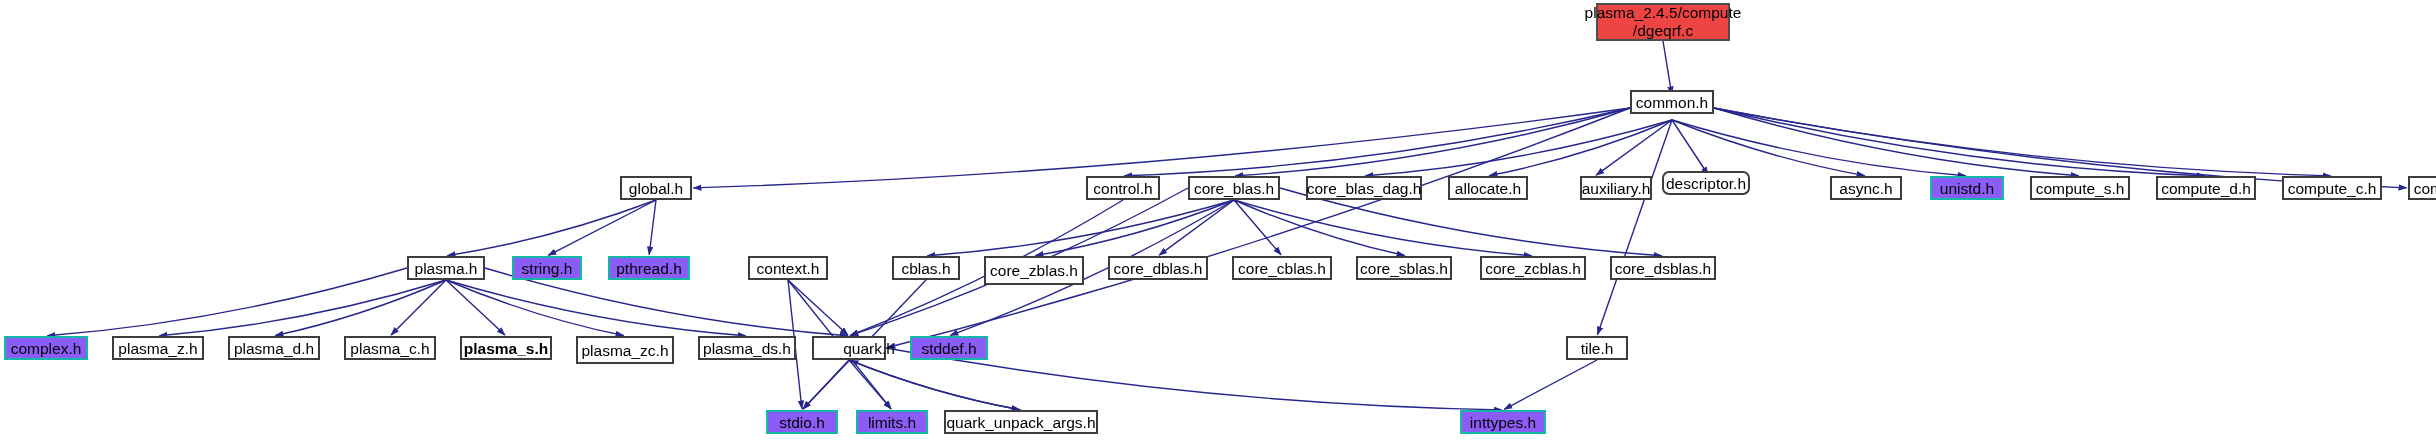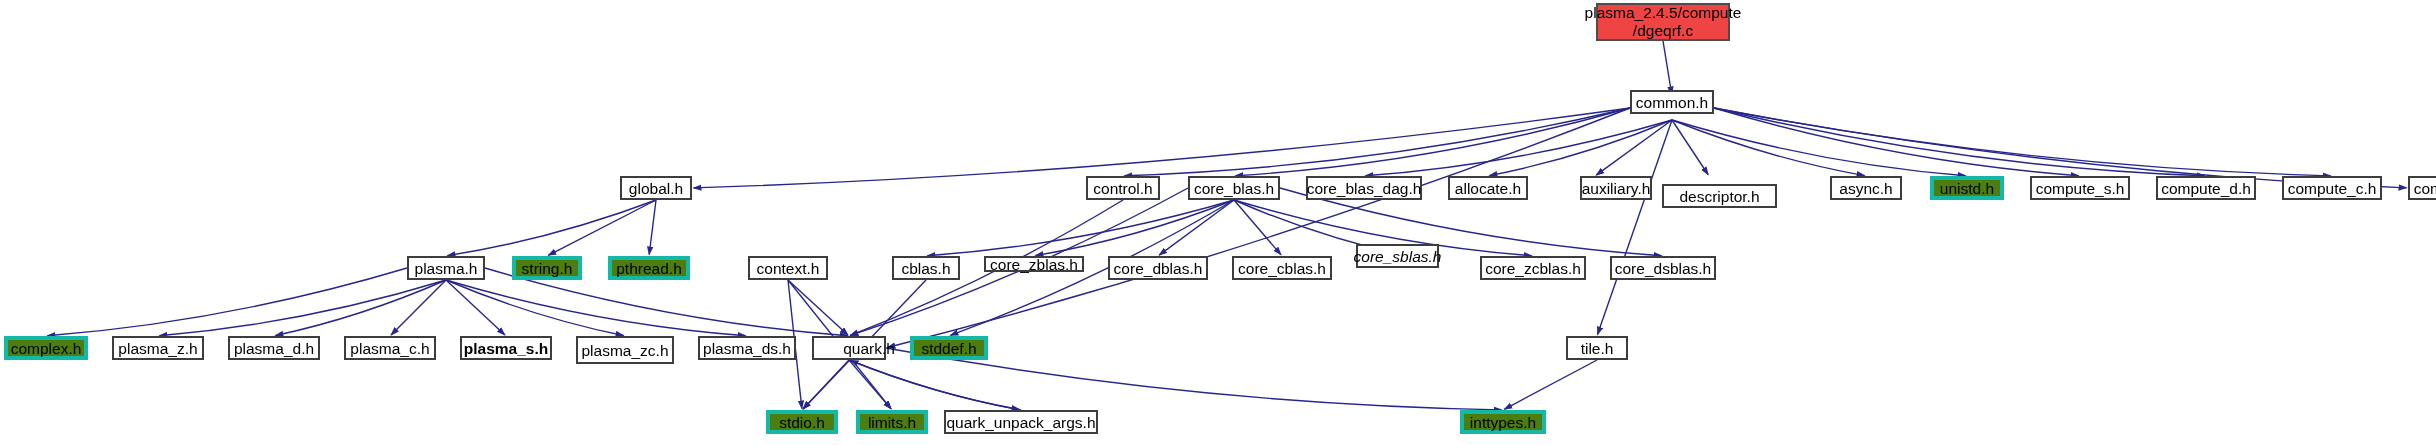--- a/index.html
+++ b/index.html
@@ -28,21 +28,21 @@
     line-height:17px;
     color:#000000;
     background:#ffffff;
     border:1px solid #404040;
     white-space:pre;
     z-index:3;
   }
   
   .node.solid{ border:2px solid #3d3d3d; }
   
-  .node.ext{ border:4px solid #14b8a6; background:#4d7c0f; }
+  .node.ext{ border:2px solid #14b8a6; background:#8b5cf6; }
   
   .node.root{
     background:#ef4444;
     border:2px solid #4d4d4d;
     font-size:15.5px;
     line-height:18px;
   }
 </style>
 </head>
 <body>
@@ -107,36 +107,36 @@
   <div id="node-layer">
       <div class="node root" style="left: 1596px; top: 3px; width: 134px; height: 38px;">plasma_2.4.5/compute
 /dgeqrf.c</div>
       <div class="node solid" style="left: 1630px; top: 90px; width: 84px; height: 24px;">common.h</div>
       <div class="node solid" style="left: 620px; top: 176px; width: 72px; height: 24px;">global.h</div>
       <div class="node solid" style="left: 1086px; top: 176px; width: 74px; height: 24px;">control.h</div>
       <div class="node solid" style="left: 1188px; top: 176px; width: 92px; height: 24px;">core_blas.h</div>
       <div class="node solid" style="left: 1306px; top: 176px; width: 116px; height: 24px;">core_blas_dag.h</div>
       <div class="node solid" style="left: 1448px; top: 176px; width: 80px; height: 24px;">allocate.h</div>
       <div class="node solid" style="left: 1552px; top: 176px; width: 72px; height: 24px; margin-left: 28px;">auxiliary.h</div>
-      <div class="node solid" style="left: 1662px; top: 184px; width: 115px; height: 24px;">descriptor.h</div>
+      <div class="node solid" style="left: 1662px; top: 171px; width: 88px; height: 24px; border-radius: 7px;">descriptor.h</div>
       <div class="node solid" style="left: 1830px; top: 176px; width: 72px; height: 24px;">async.h</div>
       <div class="node ext" style="left: 1930px; top: 176px; width: 74px; height: 24px;">unistd.h</div>
       <div class="node solid" style="left: 2030px; top: 176px; width: 100px; height: 24px;">compute_s.h</div>
       <div class="node solid" style="left: 2156px; top: 176px; width: 100px; height: 24px;">compute_d.h</div>
       <div class="node solid" style="left: 2282px; top: 176px; width: 100px; height: 24px;">compute_c.h</div>
       <div class="node solid" style="left: 2408px; top: 176px; width: 100px; height: 24px;">compute_z.h</div>
       <div class="node solid" style="left: 407px; top: 256px; width: 78px; height: 24px;">plasma.h</div>
       <div class="node ext" style="left: 512px; top: 256px; width: 70px; height: 24px;">string.h</div>
       <div class="node ext" style="left: 608px; top: 256px; width: 82px; height: 24px;">pthread.h</div>
       <div class="node solid" style="left: 748px; top: 256px; width: 80px; height: 24px;">context.h</div>
       <div class="node solid" style="left: 892px; top: 256px; width: 68px; height: 24px;">cblas.h</div>
-      <div class="node solid" style="left: 984px; top: 256px; width: 100px; height: 16px;">core_zblas.h</div>
+      <div class="node solid" style="left: 984px; top: 256px; width: 100px; height: 29px;">core_zblas.h</div>
       <div class="node solid" style="left: 1108px; top: 256px; width: 100px; height: 24px;">core_dblas.h</div>
       <div class="node solid" style="left: 1232px; top: 256px; width: 100px; height: 24px;">core_cblas.h</div>
-      <div class="node solid" style="left: 1356px; top: 244px; width: 83px; height: 24px; font-style: italic;">core_sblas.h</div>
+      <div class="node solid" style="left: 1356px; top: 256px; width: 96px; height: 24px;">core_sblas.h</div>
       <div class="node solid" style="left: 1480px; top: 256px; width: 106px; height: 24px;">core_zcblas.h</div>
       <div class="node solid" style="left: 1610px; top: 256px; width: 106px; height: 24px;">core_dsblas.h</div>
       <div class="node ext" style="left: 4px; top: 336px; width: 84px; height: 24px;">complex.h</div>
       <div class="node solid" style="left: 112px; top: 336px; width: 92px; height: 24px;">plasma_z.h</div>
       <div class="node solid" style="left: 228px; top: 336px; width: 92px; height: 24px;">plasma_d.h</div>
       <div class="node solid" style="left: 344px; top: 336px; width: 92px; height: 24px;">plasma_c.h</div>
       <div class="node solid" style="left: 460px; top: 336px; width: 92px; height: 24px; font-weight: bold;">plasma_s.h</div>
       <div class="node solid" style="left: 576px; top: 336px; width: 98px; height: 28px;">plasma_zc.h</div>
       <div class="node solid" style="left: 698px; top: 336px; width: 98px; height: 24px;">plasma_ds.h</div>
       <div class="node solid" style="left: 812px; top: 336px; width: 74px; height: 24px; padding-left: 40px;">quark.h</div>

